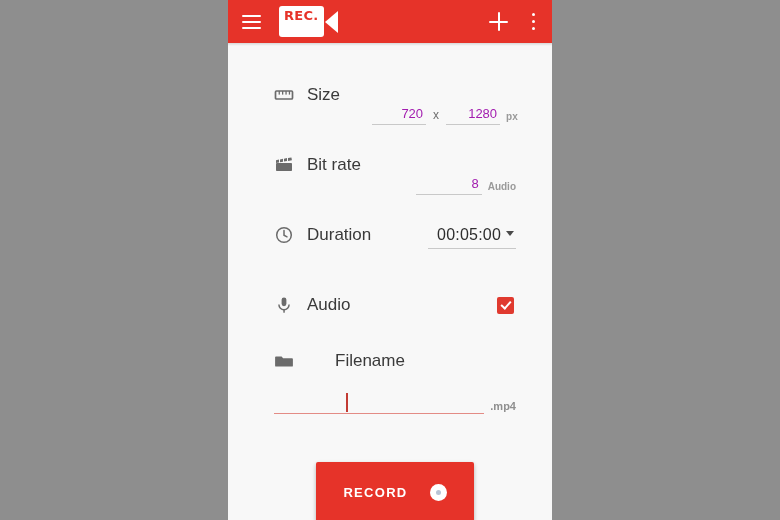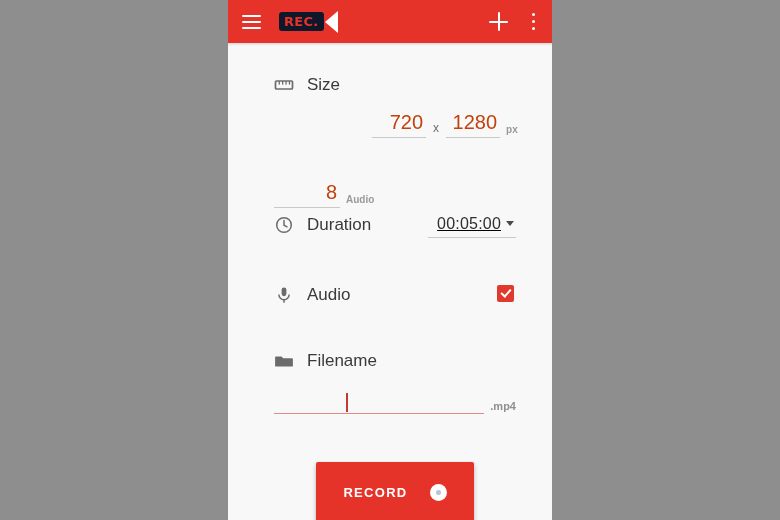--- a/index.html
+++ b/index.html
@@ -58,26 +58,26 @@
     background: #ffffff;
     border-radius: 1px;
   }
   .logo {
     display: flex;
     align-items: center;
     margin-left: 18px;
     cursor: pointer;
   }
   .logo-badge {
-    background: #0f172a;
+    background: #ffffff;
     color: #e63329;
     font-size: 13px;
     font-weight: bold;
     letter-spacing: 0.3px;
-    padding: 3px 5px 3px 5px;
+    padding: 3px 5px 15px 5px;
     border-radius: 3px;
     line-height: 13px;
     font-family: "DejaVu Sans", sans-serif;
   }
   .logo-lens {
     width: 0;
     height: 0;
     border-top: 11px solid transparent;
     border-bottom: 11px solid transparent;
     border-right: 13px solid #ffffff;
@@ -116,21 +116,21 @@
     background: #ffffff;
   }
 
   
   .form {
     padding: 32px 36px 0 46px;
     box-sizing: border-box;
   }
   .row {
     display: flex;
-    align-items: flex-start;
+    align-items: center;
     height: 44px;
     margin-bottom: 26px;
     gap: 32px;
   }
   .row-label {
     display: flex;
     align-items: center;
     flex: 1;
     padding-bottom: 4px;
   }
@@ -144,22 +144,22 @@
     justify-content: center;
   }
   .label-text {
     font-size: 17px;
     color: #3a3a3a;
     font-family: "Liberation Sans", sans-serif;
   }
   .field {
     border-bottom: 1.3px solid #c9c9c9;
     text-align: right;
-    font-size: 20px;
-    color: #c2410c;
+    font-size: 13px;
+    color: #a21caf;
     padding: 0 3px 3px 3px;
     min-width: 34px;
     margin-top: 36px;
   }
   .unit {
     font-size: 10px;
     color: #9a9a9a;
     margin-left: 6px;
     padding-bottom: 3px;
     font-weight: bold;
@@ -177,21 +177,20 @@
   .field-size { width: 48px; }
   .field-bitrate { width: 60px; }
   .duration-field {
     border-bottom: 1.3px solid #c9c9c9;
     display: flex;
     align-items: center;
     padding: 0 2px 4px 2px;
     min-width: 84px;
     justify-content: flex-end;
     cursor: pointer;
-    text-decoration: underline;
   }
   .duration-text {
     font-size: 16px;
     color: #2e2e2e;
     letter-spacing: 0.2px;
   }
   .caret {
     width: 0; height: 0;
     border-left: 4.5px solid transparent;
     border-right: 4.5px solid transparent;
@@ -220,20 +219,21 @@
     border-width: 0 2px 2px 0;
     transform: rotate(42deg);
   }
 
   
   .filename-block { margin-top: -4px; }
   .filename-head {
     display: flex;
     align-items: center;
     margin-bottom: 20px;
+    gap: 28px;
   }
   .filename-input-row {
     display: flex;
     align-items: flex-end;
     padding-left: 0;
   }
   .filename-input {
     flex: 1;
     position: relative;
     height: 22px;
@@ -341,20 +341,32 @@
         </div>
         <div class="value-group">
           <div class="field field-size">720</div>
           <div class="xsep">x</div>
           <div class="field field-size">1280</div>
           <div class="unit">px</div>
         </div>
       </div>
 
       <div class="row">
+        <div class="row-label">
+          <span class="ico">
+            <svg width="20" height="20" viewBox="0 0 20 20">
+              <rect x="2" y="8" width="16" height="8" rx="0.8" fill="#6b6b6b"></rect>
+              <path d="M2 8 L2 5.2 L5 4.6 L5 7.4 Z" fill="#6b6b6b"></path>
+              <path d="M6 7.3 L6 4.45 L9 3.85 L9 6.7 Z" fill="#6b6b6b"></path>
+              <path d="M10 6.6 L10 3.7 L13 3.1 L13 6 Z" fill="#6b6b6b"></path>
+              <path d="M14 5.9 L14 3 L17.4 2.4 L17.9 5.3 Z" fill="#6b6b6b"></path>
+            </svg>
+          </span>
+          <span class="label-text">Bit rate</span>
+        </div>
         <div class="value-group">
           <div class="field field-bitrate">8</div>
           <div class="unit">Audio</div>
         </div>
       </div>
 
       <div class="row">
         <div class="row-label">
           <span class="ico">
             <svg width="20" height="20" viewBox="0 0 20 20">

